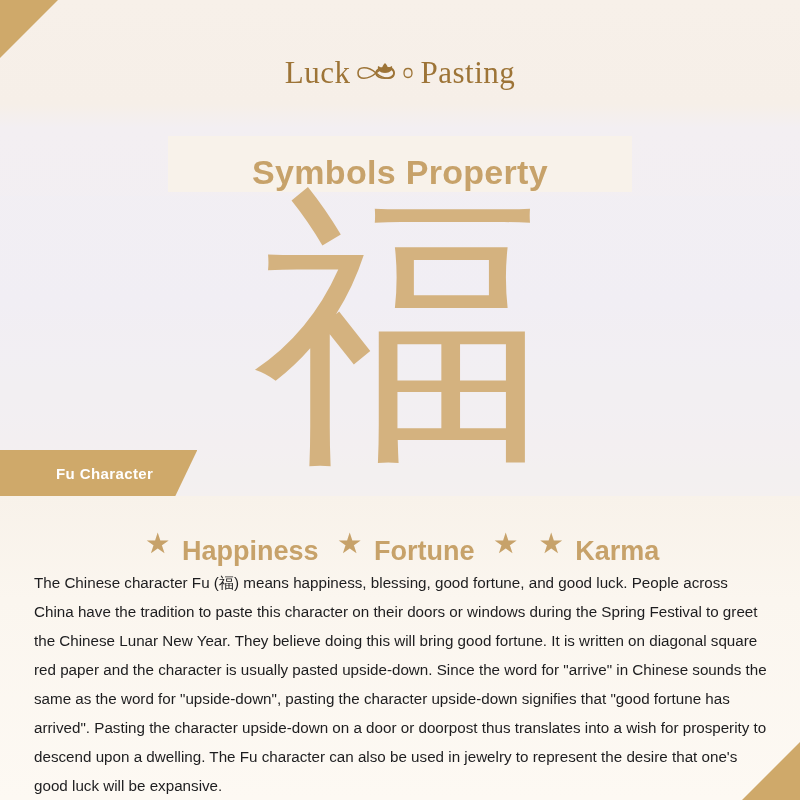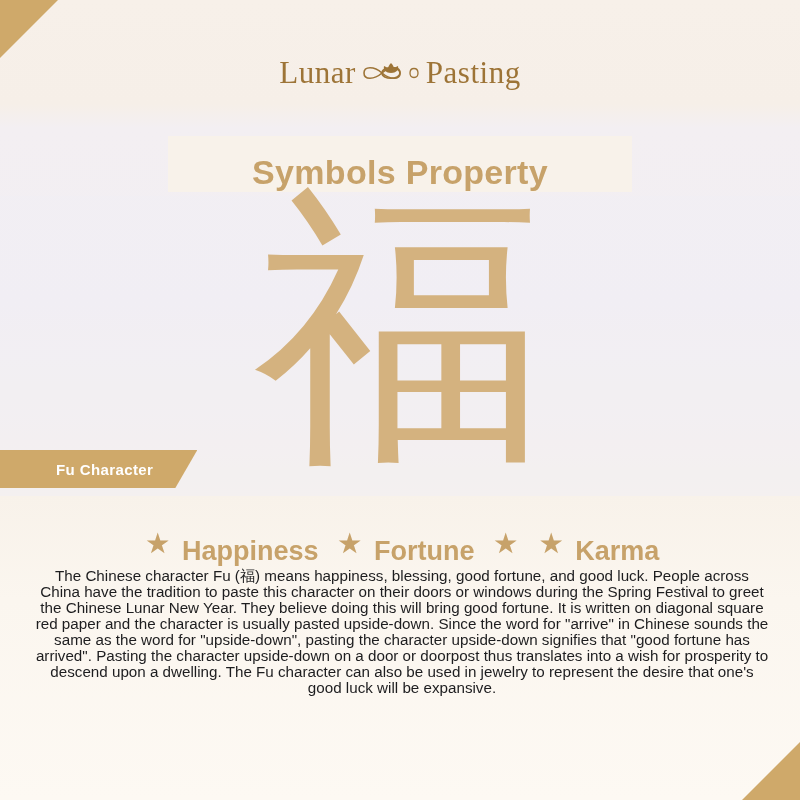--- a/index.html
+++ b/index.html
@@ -100,21 +100,21 @@
     line-height: 300px;
     color: #d4b27f;
     font-weight: 400;
   }
 
   
   .ribbon {
     position: absolute;
     left: 0;
     top: 450px;
-    height: 38px;
+    height: 46px;
     padding: 0 44px 0 56px;
     display: flex;
     align-items: center;
     background: #cfa96a;
     color: #ffffff;
     font-size: 15px;
     font-weight: 700;
     letter-spacing: 0.4px;
     -webkit-clip-path: polygon(0 0, 100% 0, calc(100% - 22px) 100%, 0 100%);
     clip-path: polygon(0 0, 100% 0, calc(100% - 22px) 100%, 0 100%);
@@ -141,37 +141,37 @@
   }
   .keywords .kw { margin-right: 4px; margin-top: 16px; }
 
   
   .body-text {
     position: absolute;
     top: 568px;
     left: 34px;
     width: 736px;
     font-size: 15.2px;
-    line-height: 16px;
+    line-height: 29px;
     color: #1d1d1f;
-    text-align: center;
+    text-align: left;
   }
 
   
 </style>
 </head>
 <body>
 
 <div class="page">
   <div class="card">
 
     <div class="band"></div>
 
     <div class="logo">
-      <span class="word">Lunar</span><span class="mark"><svg width="62" height="30" viewBox="0 0 62 30" xmlns="http://www.w3.org/2000/svg">
+      <span class="word">Luck</span><span class="mark"><svg width="62" height="30" viewBox="0 0 62 30" xmlns="http://www.w3.org/2000/svg">
         <path d="M4 15 C4 8, 14 8, 22 15 C30 22, 40 22, 40 15 C40 8, 30 8, 22 15 C14 22, 4 22, 4 15 Z" fill="none" stroke="#9d7437" stroke-width="1.6"></path>
         <path d="M22 15 C22 8, 40 8, 40 15 C40 22, 22 22, 22 15 Z" fill="none" stroke="#9d7437" stroke-width="1.6"></path>
         <path d="M31 5 C27 9, 27 13, 31 15 C35 13, 35 9, 31 5 Z" fill="#9d7437"></path>
         <path d="M24 8 C23 12, 26 15, 31 15 C29 11, 27 9, 24 8 Z" fill="#9d7437"></path>
         <path d="M38 8 C39 12, 36 15, 31 15 C33 11, 35 9, 38 8 Z" fill="#9d7437"></path>
         <path d="M50 15 C50 9, 58 9, 58 15 C58 21, 50 21, 50 15 Z" fill="none" stroke="#9d7437" stroke-width="1.3"></path>
       </svg></span><span class="word">Pasting</span>
     </div>
 
     <div class="title-wrap">

